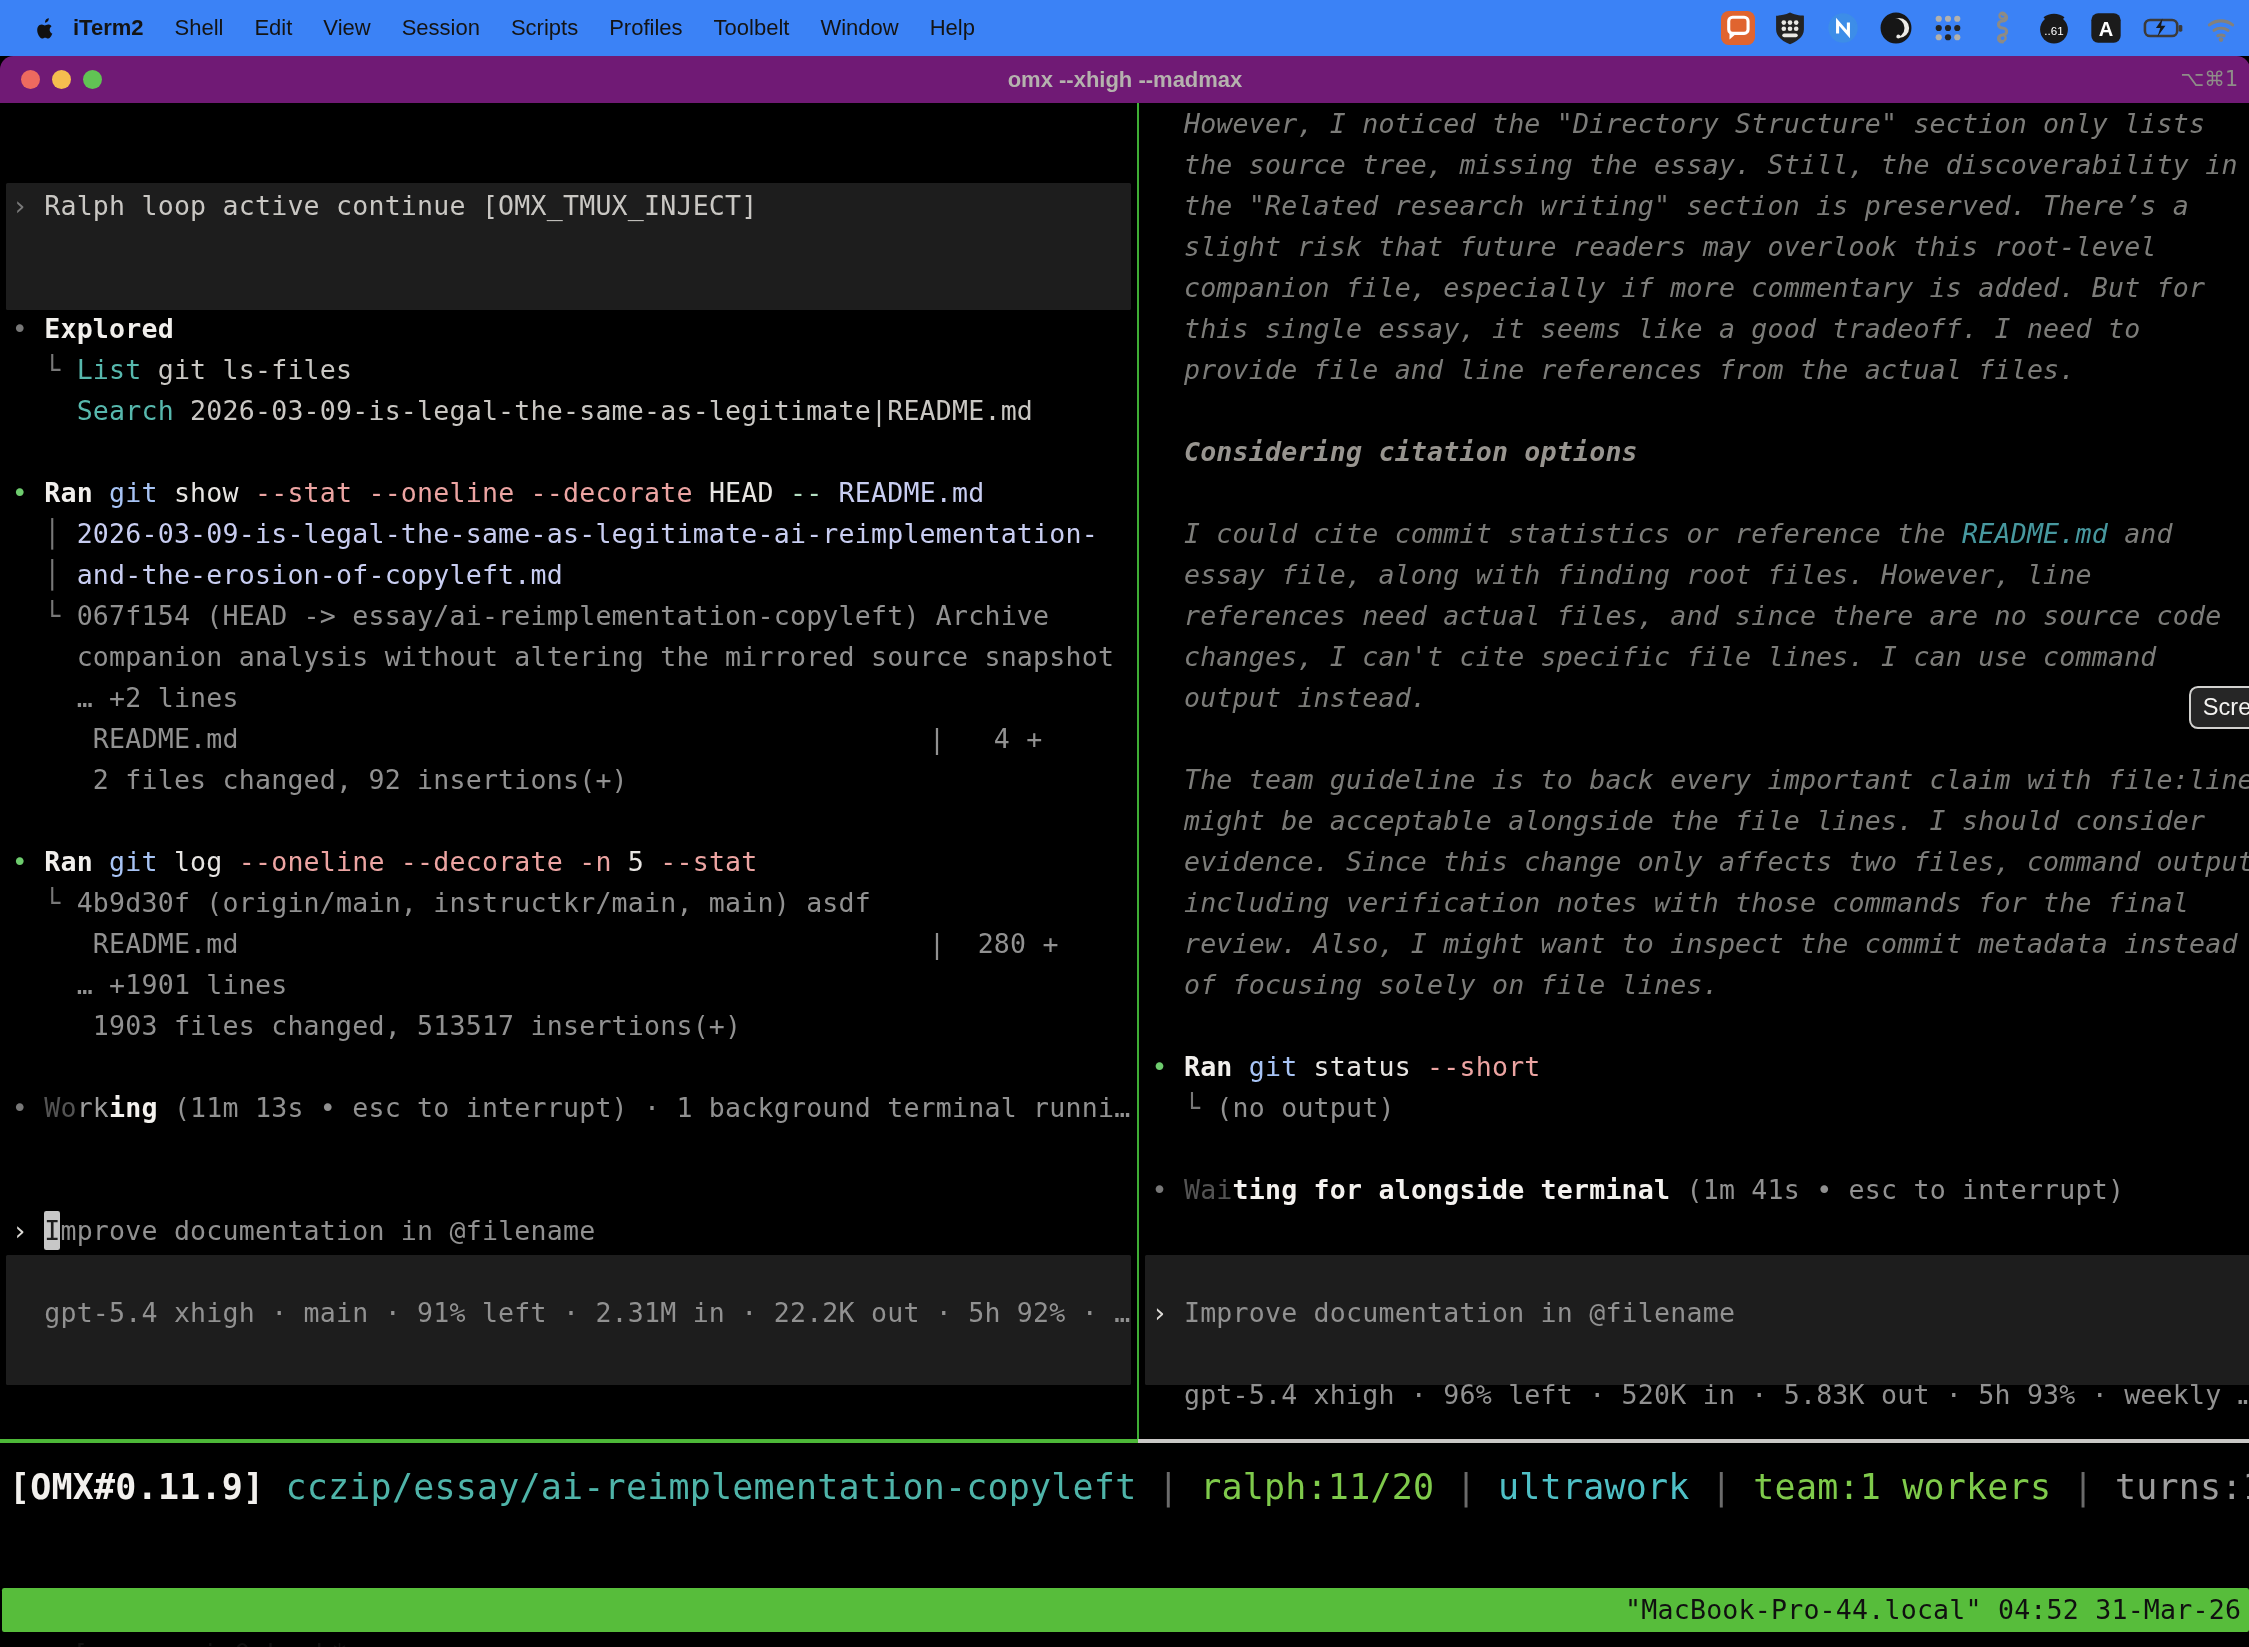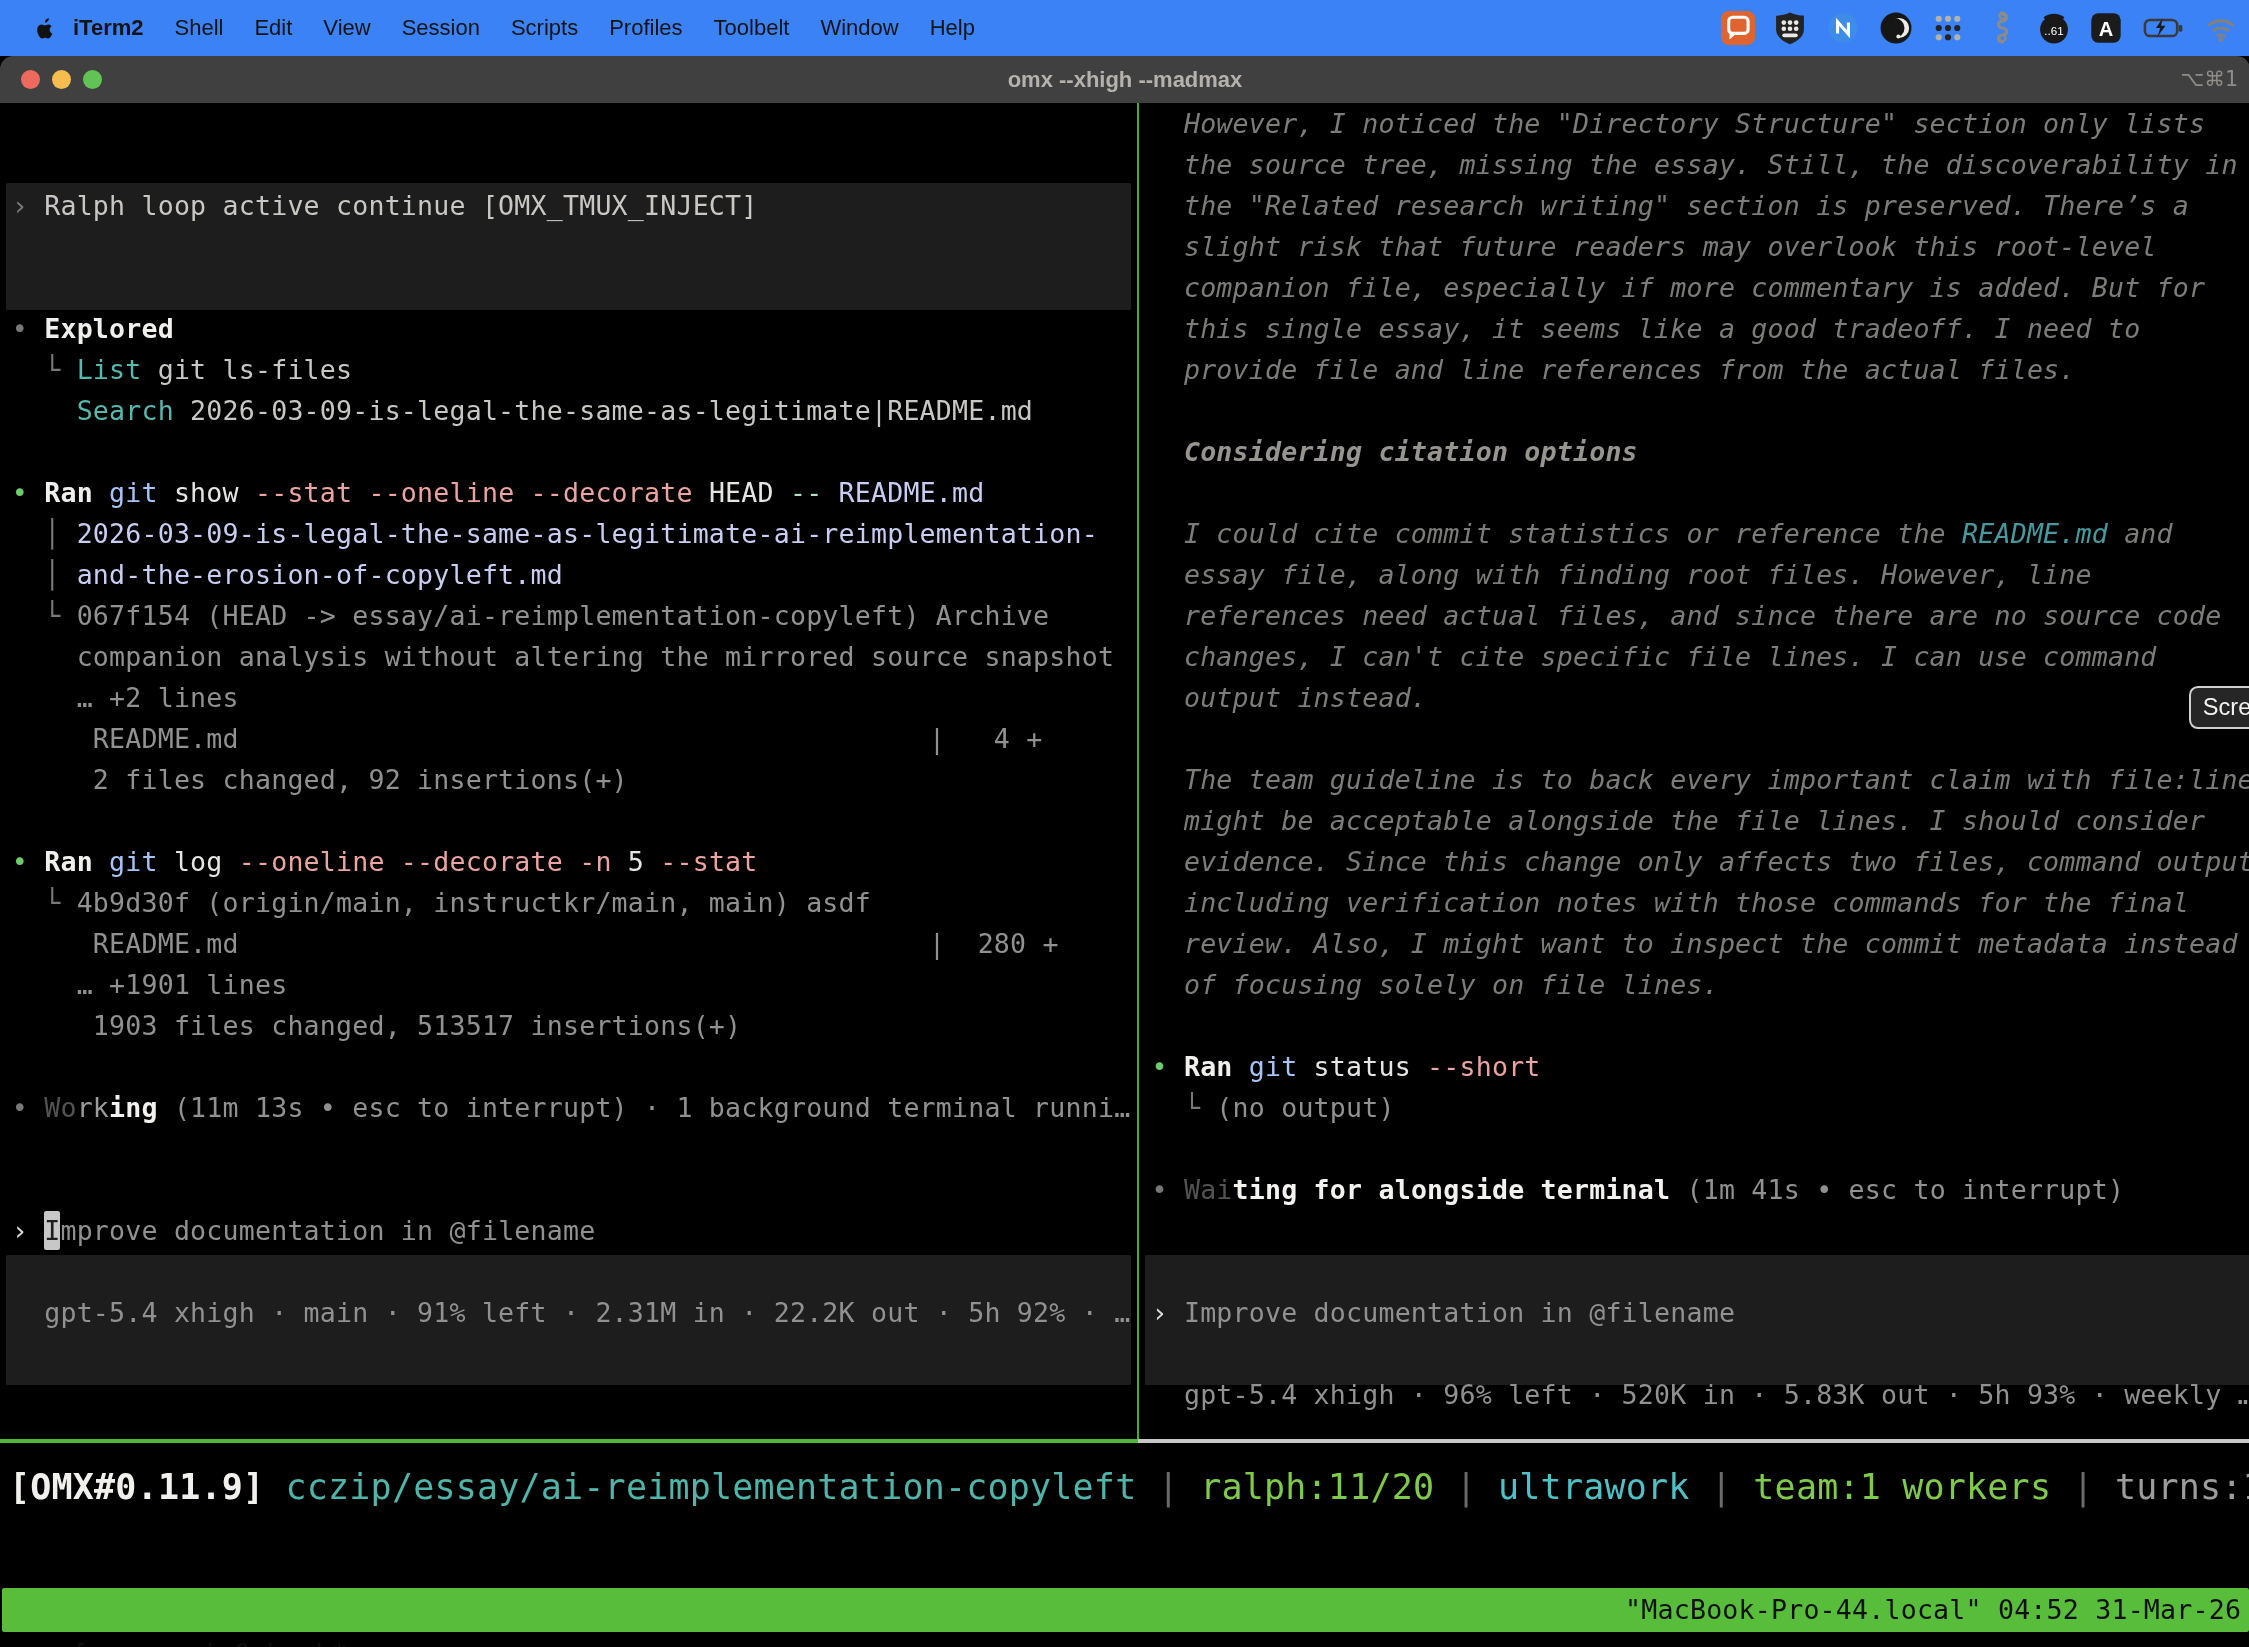--- a/index.html
+++ b/index.html
@@ -10,21 +10,21 @@
 #menubar{position:absolute;top:0;left:0;width:2250px;height:56px;background:#3b82f6;display:flex;align-items:center;font-family:"Liberation Sans",sans-serif;font-size:22px;color:#141414;z-index:30}
 #apple-logo{margin-left:32px;display:flex;align-items:center}
 #menu-items{display:flex;align-items:center}
 .mitem{padding:0 15.5px;white-space:nowrap}
 .mitem.appname{font-weight:bold;padding-left:19px}
 #micons{margin-left:auto;display:flex;align-items:center;gap:17.7px;margin-right:11.8px}
 .mi{width:35px;height:35px;display:flex;justify-content:center}
 
 
 #window{position:absolute;top:56px;left:0;width:2250px;height:1591px;background:#000;border-radius:13.3px;overflow:hidden;z-index:10}
-#titlebar{position:absolute;top:0;left:0;width:100%;height:47px;background:#404040}
+#titlebar{position:absolute;top:0;left:0;width:100%;height:47px;background:#701a75}
 .tl{position:absolute;top:14px;width:19px;height:19px;border-radius:50%}
 #tl-close{left:20.7px;background:#ee6a5f}
 #tl-min{left:52px;background:#f5bd4f}
 #tl-zoom{left:83px;background:#61c354}
 #title{position:absolute;top:0;width:100%;text-align:center;line-height:47px;color:#b5b2ae;font-family:"Liberation Sans",sans-serif;font-weight:bold;font-size:22px}
 #wshortcut{position:absolute;right:11.8px;top:0;line-height:47px;color:#8f8d89;font-family:"DejaVu Sans",sans-serif;font-size:20.7px}
 
 
 .pane{position:absolute;top:47px;height:1338px;overflow:hidden;background:#000}
 #pane-left{left:0;width:1137px}

